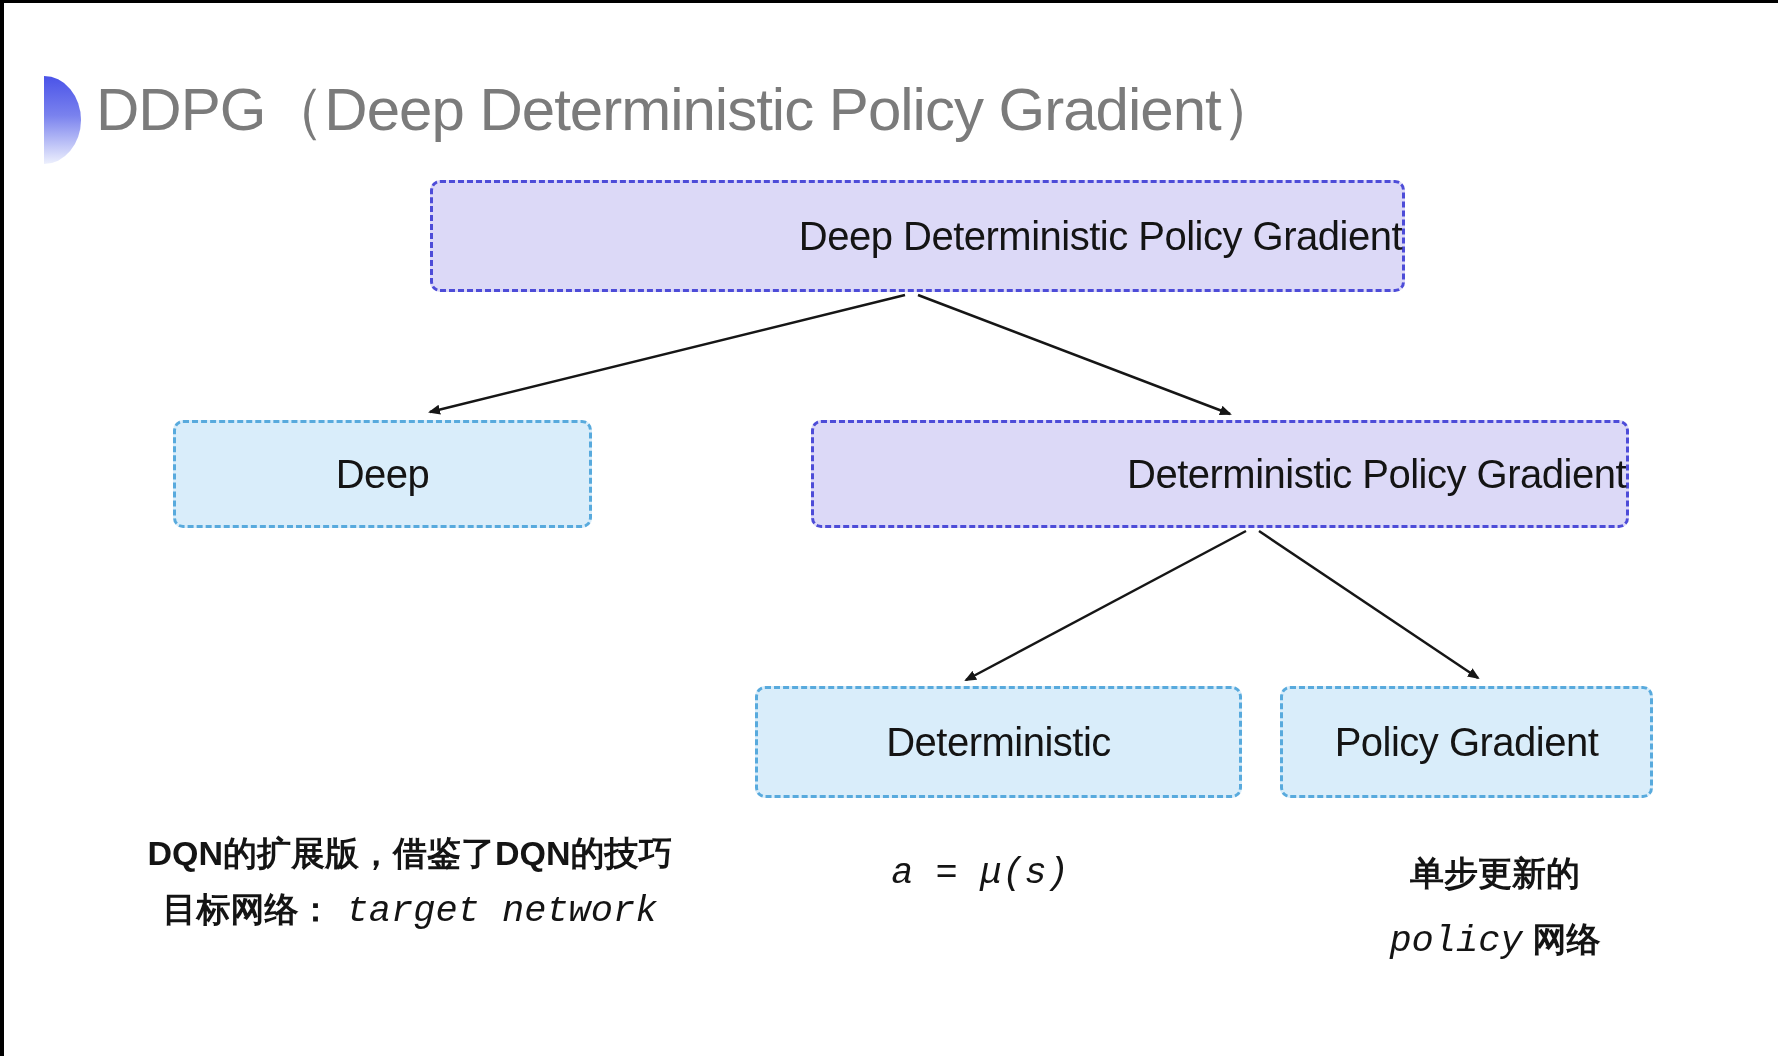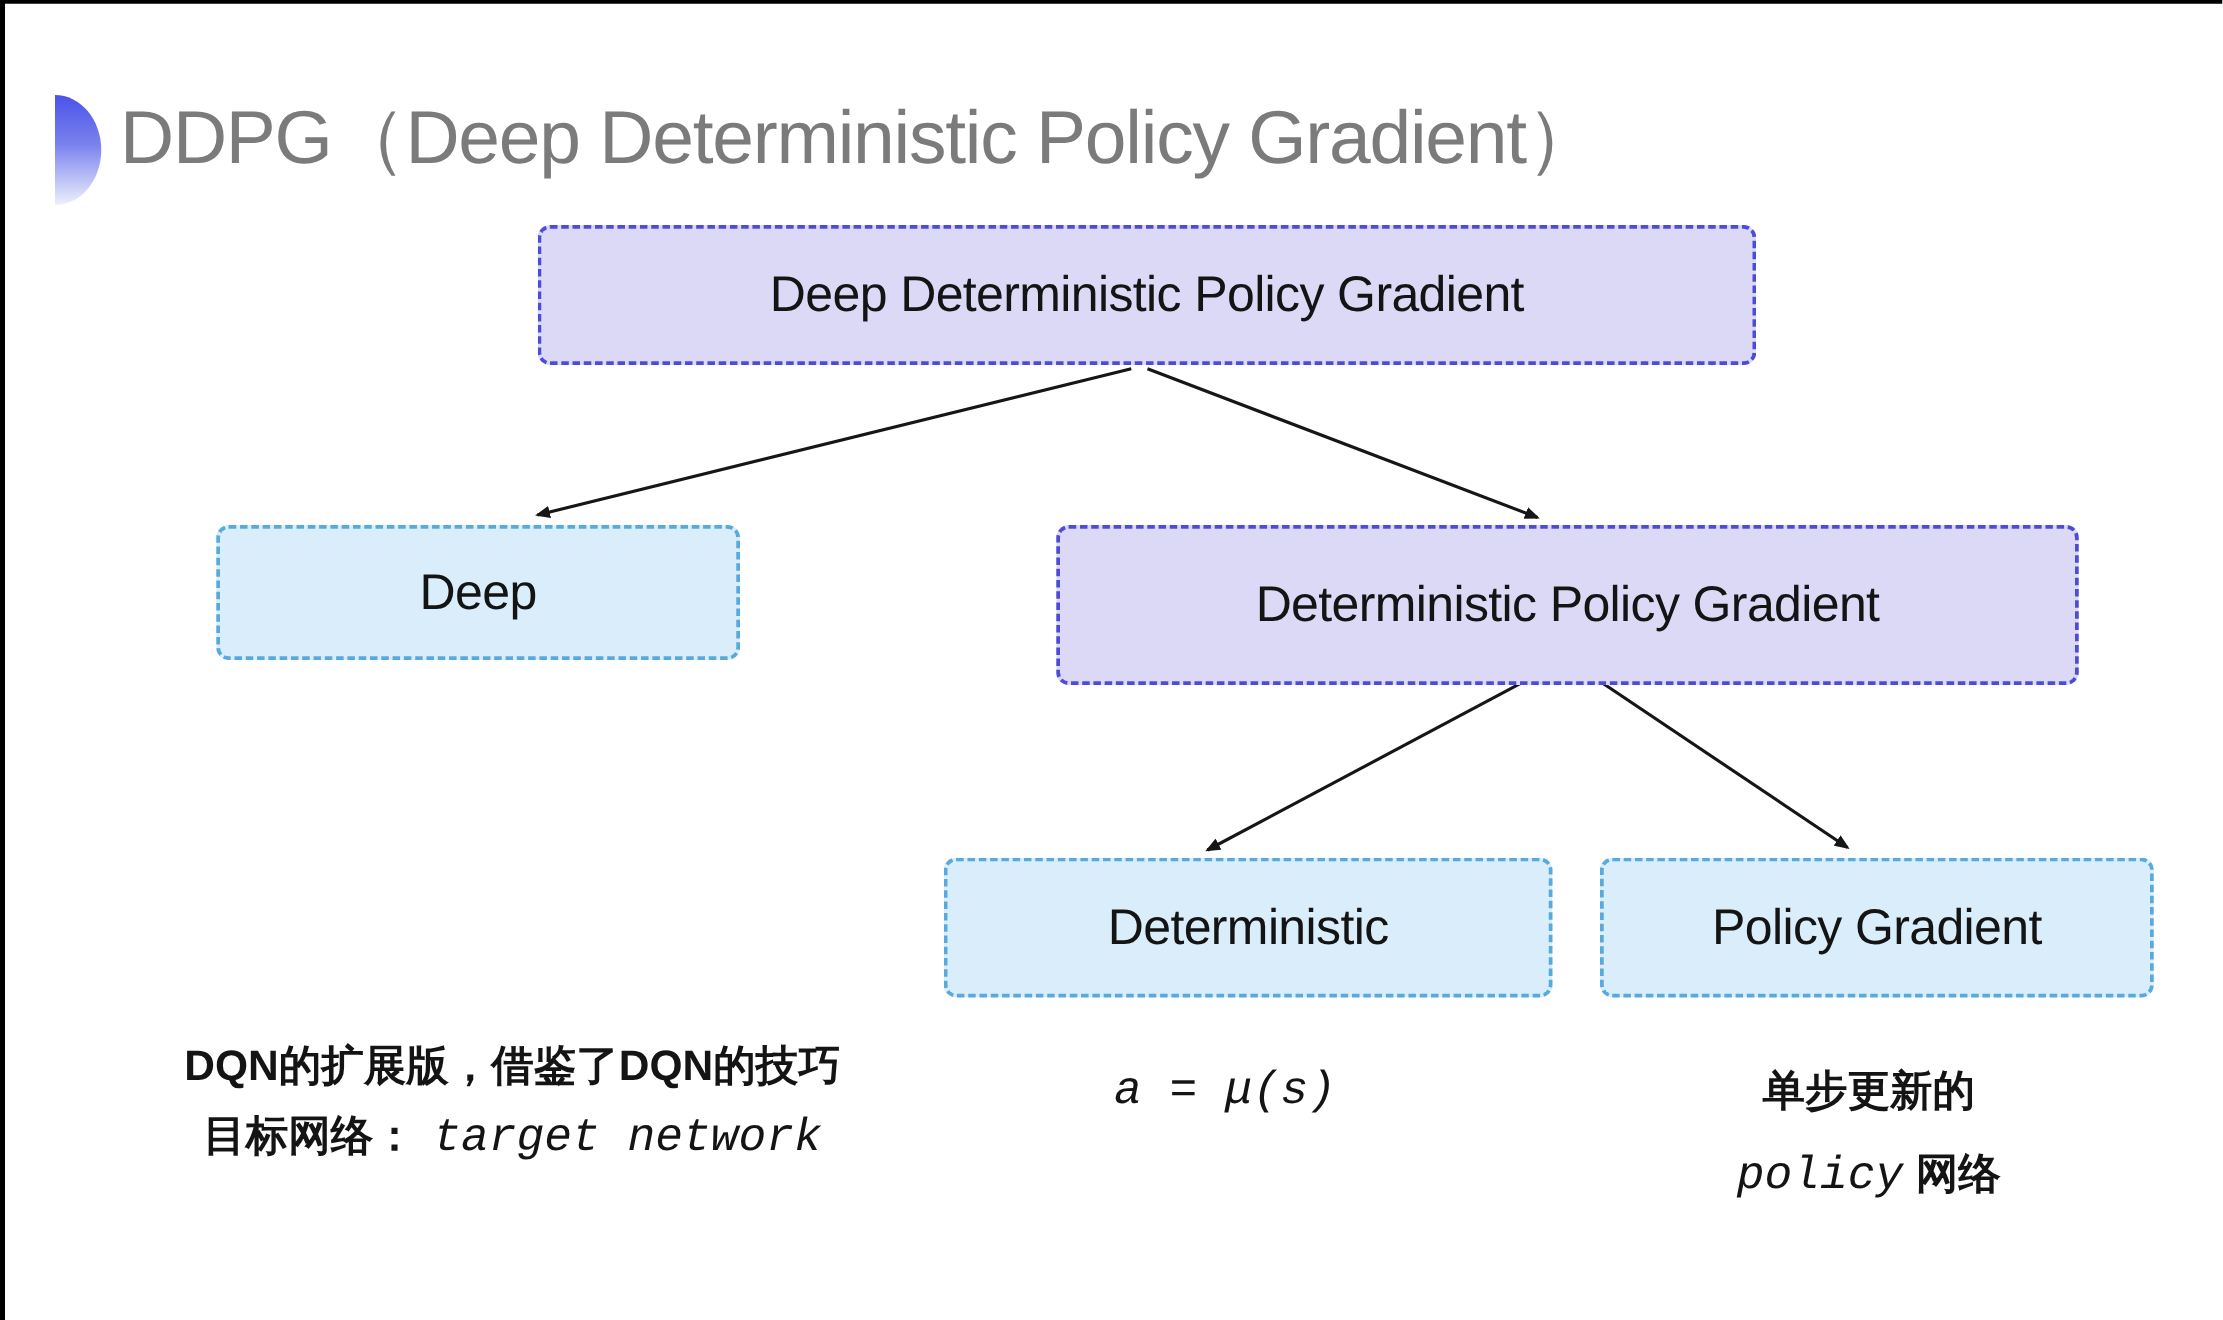--- a/index.html
+++ b/index.html
@@ -41,28 +41,28 @@
   }
 
   .node{
     position:absolute;
     display:flex;align-items:center;justify-content:center;
     border-radius:10px;
     font-size:40px;font-weight:500;color:var(--box_text);
     letter-spacing:-0.5px;
     white-space:nowrap;
   }
-  .node.lavender{background:var(--lavender_fill);border:3px dashed var(--lavender_border);}
+  .node.lavender{background:var(--lavender_fill);border:3px dashed var(--lavender_border);justify-content:flex-end;}
   .node.blue{background:var(--blue_fill);border:3px dashed var(--blue_border);}
 
   .node-root{left:430px;top:180px;width:975px;height:112px;}
   .node-deep{left:173px;top:420px;width:419px;height:108px;}
-  .node-dpg{left:845px;top:420px;width:818px;height:128px;}
+  .node-dpg{left:811px;top:420px;width:818px;height:108px;}
   .node-deterministic{left:714px;top:686px;width:487px;height:112px;margin-left:41px;}
-  .node-policy-gradient{left:1280px;top:686px;width:443px;height:112px;}
+  .node-policy-gradient{left:1280px;top:686px;width:373px;height:112px;}
 
   .arrow-layer{position:absolute;left:0;top:0;width:1778px;height:1056px;pointer-events:none;}
 
   .note{
     position:absolute;
     display:flex;flex-direction:column;align-items:center;
     color:var(--note_color);
     text-align:center;
   }
   .note-line{display:flex;align-items:baseline;justify-content:center;}

